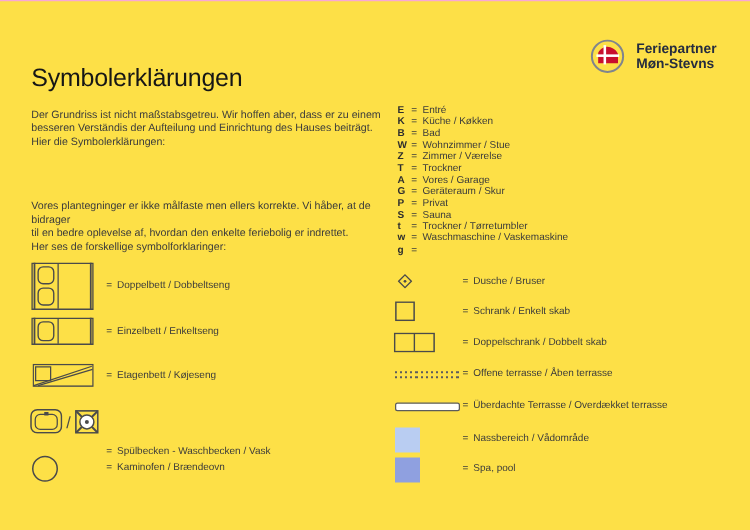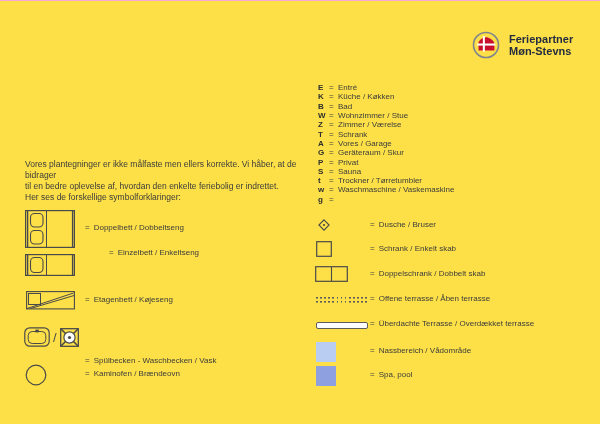--- a/index.html
+++ b/index.html
@@ -46,21 +46,21 @@
        repeating-linear-gradient(90deg,#5c5c5c 0,#5c5c5c 1.7px,transparent 1.7px,transparent 4.1px),
        repeating-linear-gradient(90deg,#5c5c5c 0,#5c5c5c 1.7px,transparent 1.7px,transparent 4.1px);
      background-size:100% 1.6px,100% 1.6px;
      background-position:0 0,0 100%;
      background-repeat:no-repeat;}
   .ic-bar{left:316px;top:321px;width:50px;height:5px;border:1px solid #5c5c5c;border-radius:2px;background:#fff;}
   .ic-swatch1{left:316px;top:341px;width:20px;height:20px;}
   .ic-swatch2{left:316px;top:365px;width:20px;height:20px;}
 
   
-  .y-dbed{top:222px;}  .y-sbed{top:247px;margin-left:24px;}  .y-bbed{top:294px;}
+  .y-dbed{top:222px;}  .y-sbed{top:259px;}  .y-bbed{top:294px;}
   .y-sink{top:331px;margin-top:24px;}  .y-stove{top:368px;}
   .y-shower{top:219px;} .y-cab1{top:243px;} .y-cab2{top:268px;}
   .y-dots{top:293px;}  .y-bar{top:318px;}  .y-sw1{top:345px;} .y-sw2{top:369px;}
 
   svg{display:block;}
 </style>
 </head>
 <body>
 
 <div class="page">
@@ -71,20 +71,24 @@
       <rect x="11.6" y="5.5" width="2.2" height="16.5" fill="#ffffff"></rect>
       <rect x="5.5" y="13.4" width="19.5" height="2.2" fill="#ffffff"></rect>
       <circle cx="15" cy="15" r="13.4" fill="none" stroke="#80858d" stroke-width="1.7"></circle>
     </svg>
     <div class="logo-text">
       <div>Feriepartner</div>
       <div>Møn-Stevns</div>
     </div>
   </div>
 
+  <div class="h1 de">Symbolerklärungen</div>
+  <div class="para de">Der Grundriss ist nicht maßstabsgetreu. Wir hoffen aber, dass er zu einem
+besseren Verständis der Aufteilung und Einrichtung des Hauses beiträgt.
+Hier die Symbolerklärungen:</div>
   <div class="para da">Vores plantegninger er ikke målfaste men ellers korrekte. Vi håber, at de bidrager
 til en bedre oplevelse af, hvordan den enkelte feriebolig er indrettet.
 Her ses de forskellige symbolforklaringer:</div>
 
   <div class="abbr-list">
     <div class="abbr-row">
         <span class="abbr-letter">E</span>
         <span class="abbr-eq">=</span>
         <span>Entré</span>
       </div>
@@ -104,21 +108,21 @@
         <span>Wohnzimmer / Stue</span>
       </div>
     <div class="abbr-row">
         <span class="abbr-letter">Z</span>
         <span class="abbr-eq">=</span>
         <span>Zimmer / Værelse</span>
       </div>
     <div class="abbr-row">
         <span class="abbr-letter">T</span>
         <span class="abbr-eq">=</span>
-        <span>Schrank</span>
+        <span>Trockner</span>
       </div>
     <div class="abbr-row">
         <span class="abbr-letter">A</span>
         <span class="abbr-eq">=</span>
         <span>Vores / Garage</span>
       </div>
     <div class="abbr-row">
         <span class="abbr-letter">G</span>
         <span class="abbr-eq">=</span>
         <span>Geräteraum / Skur</span>

